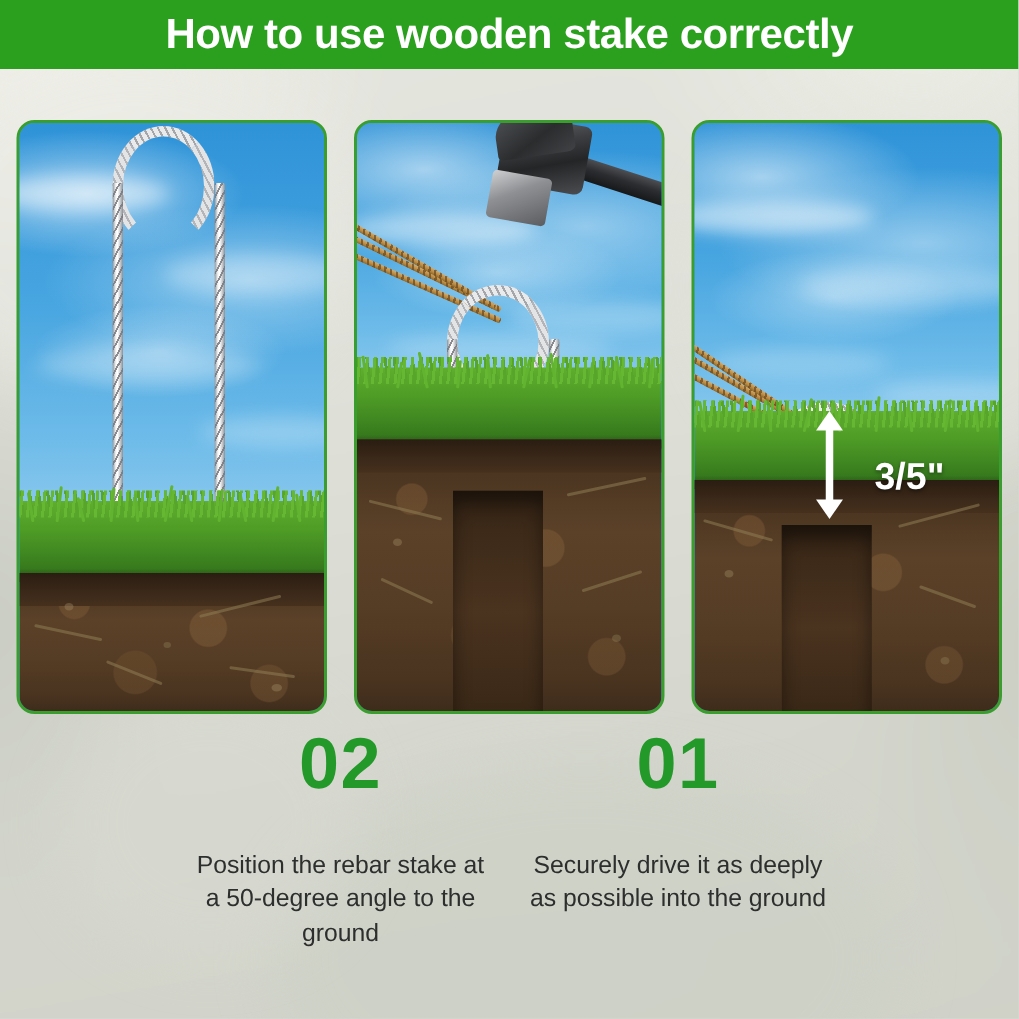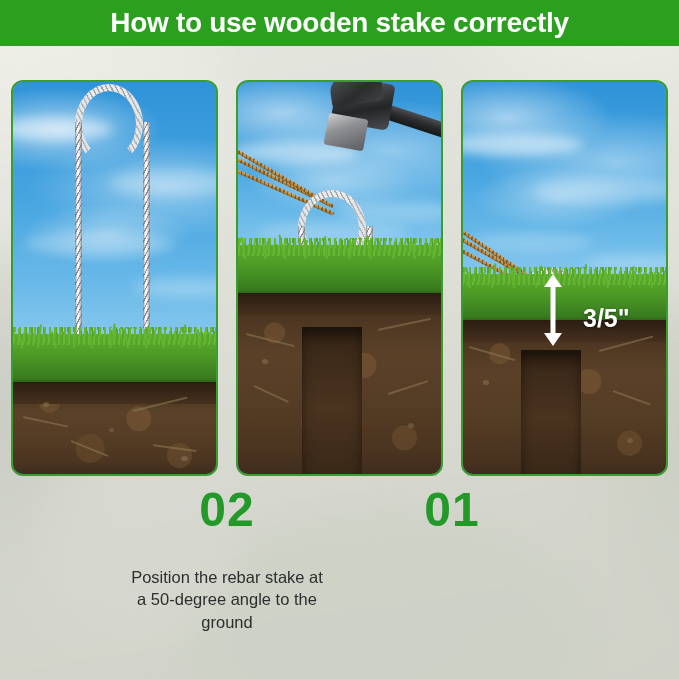--- a/index.html
+++ b/index.html
@@ -364,14 +364,15 @@
 
 </div>
 
 <div class="captions">
   <div class="cap">
     <div class="num">02</div>
     <div class="txt">Position the rebar stake at a 50-degree angle to the ground</div>
   </div>
   <div class="cap">
     <div class="num">01</div>
+    <div class="txt">Securely drive it as deeply as possible into the ground</div>
   </div>
 </div>
 
 </body></html>

